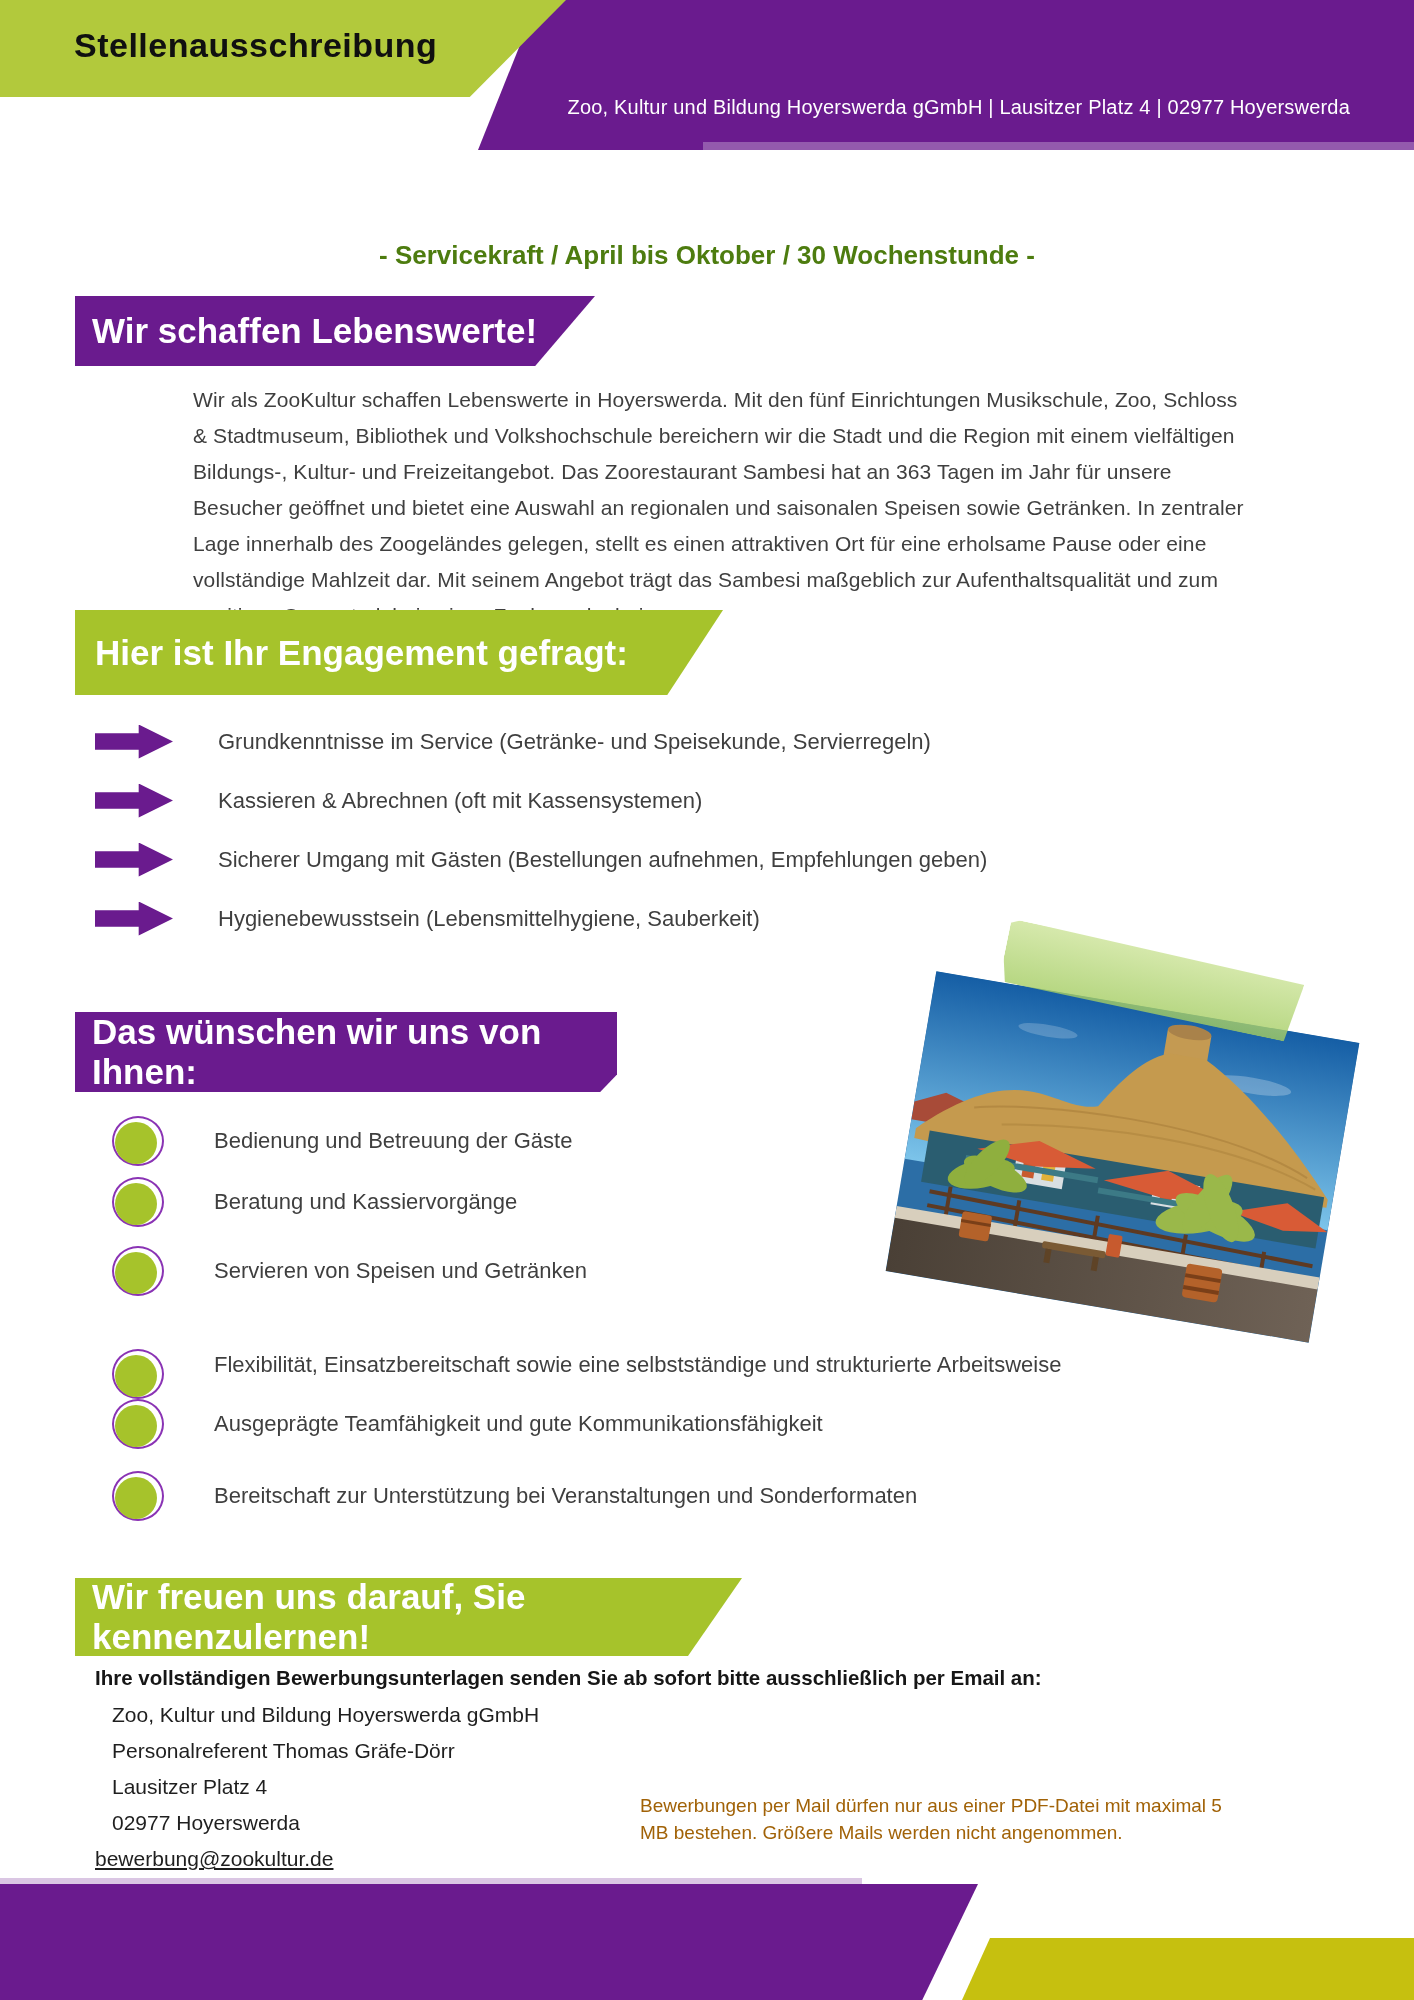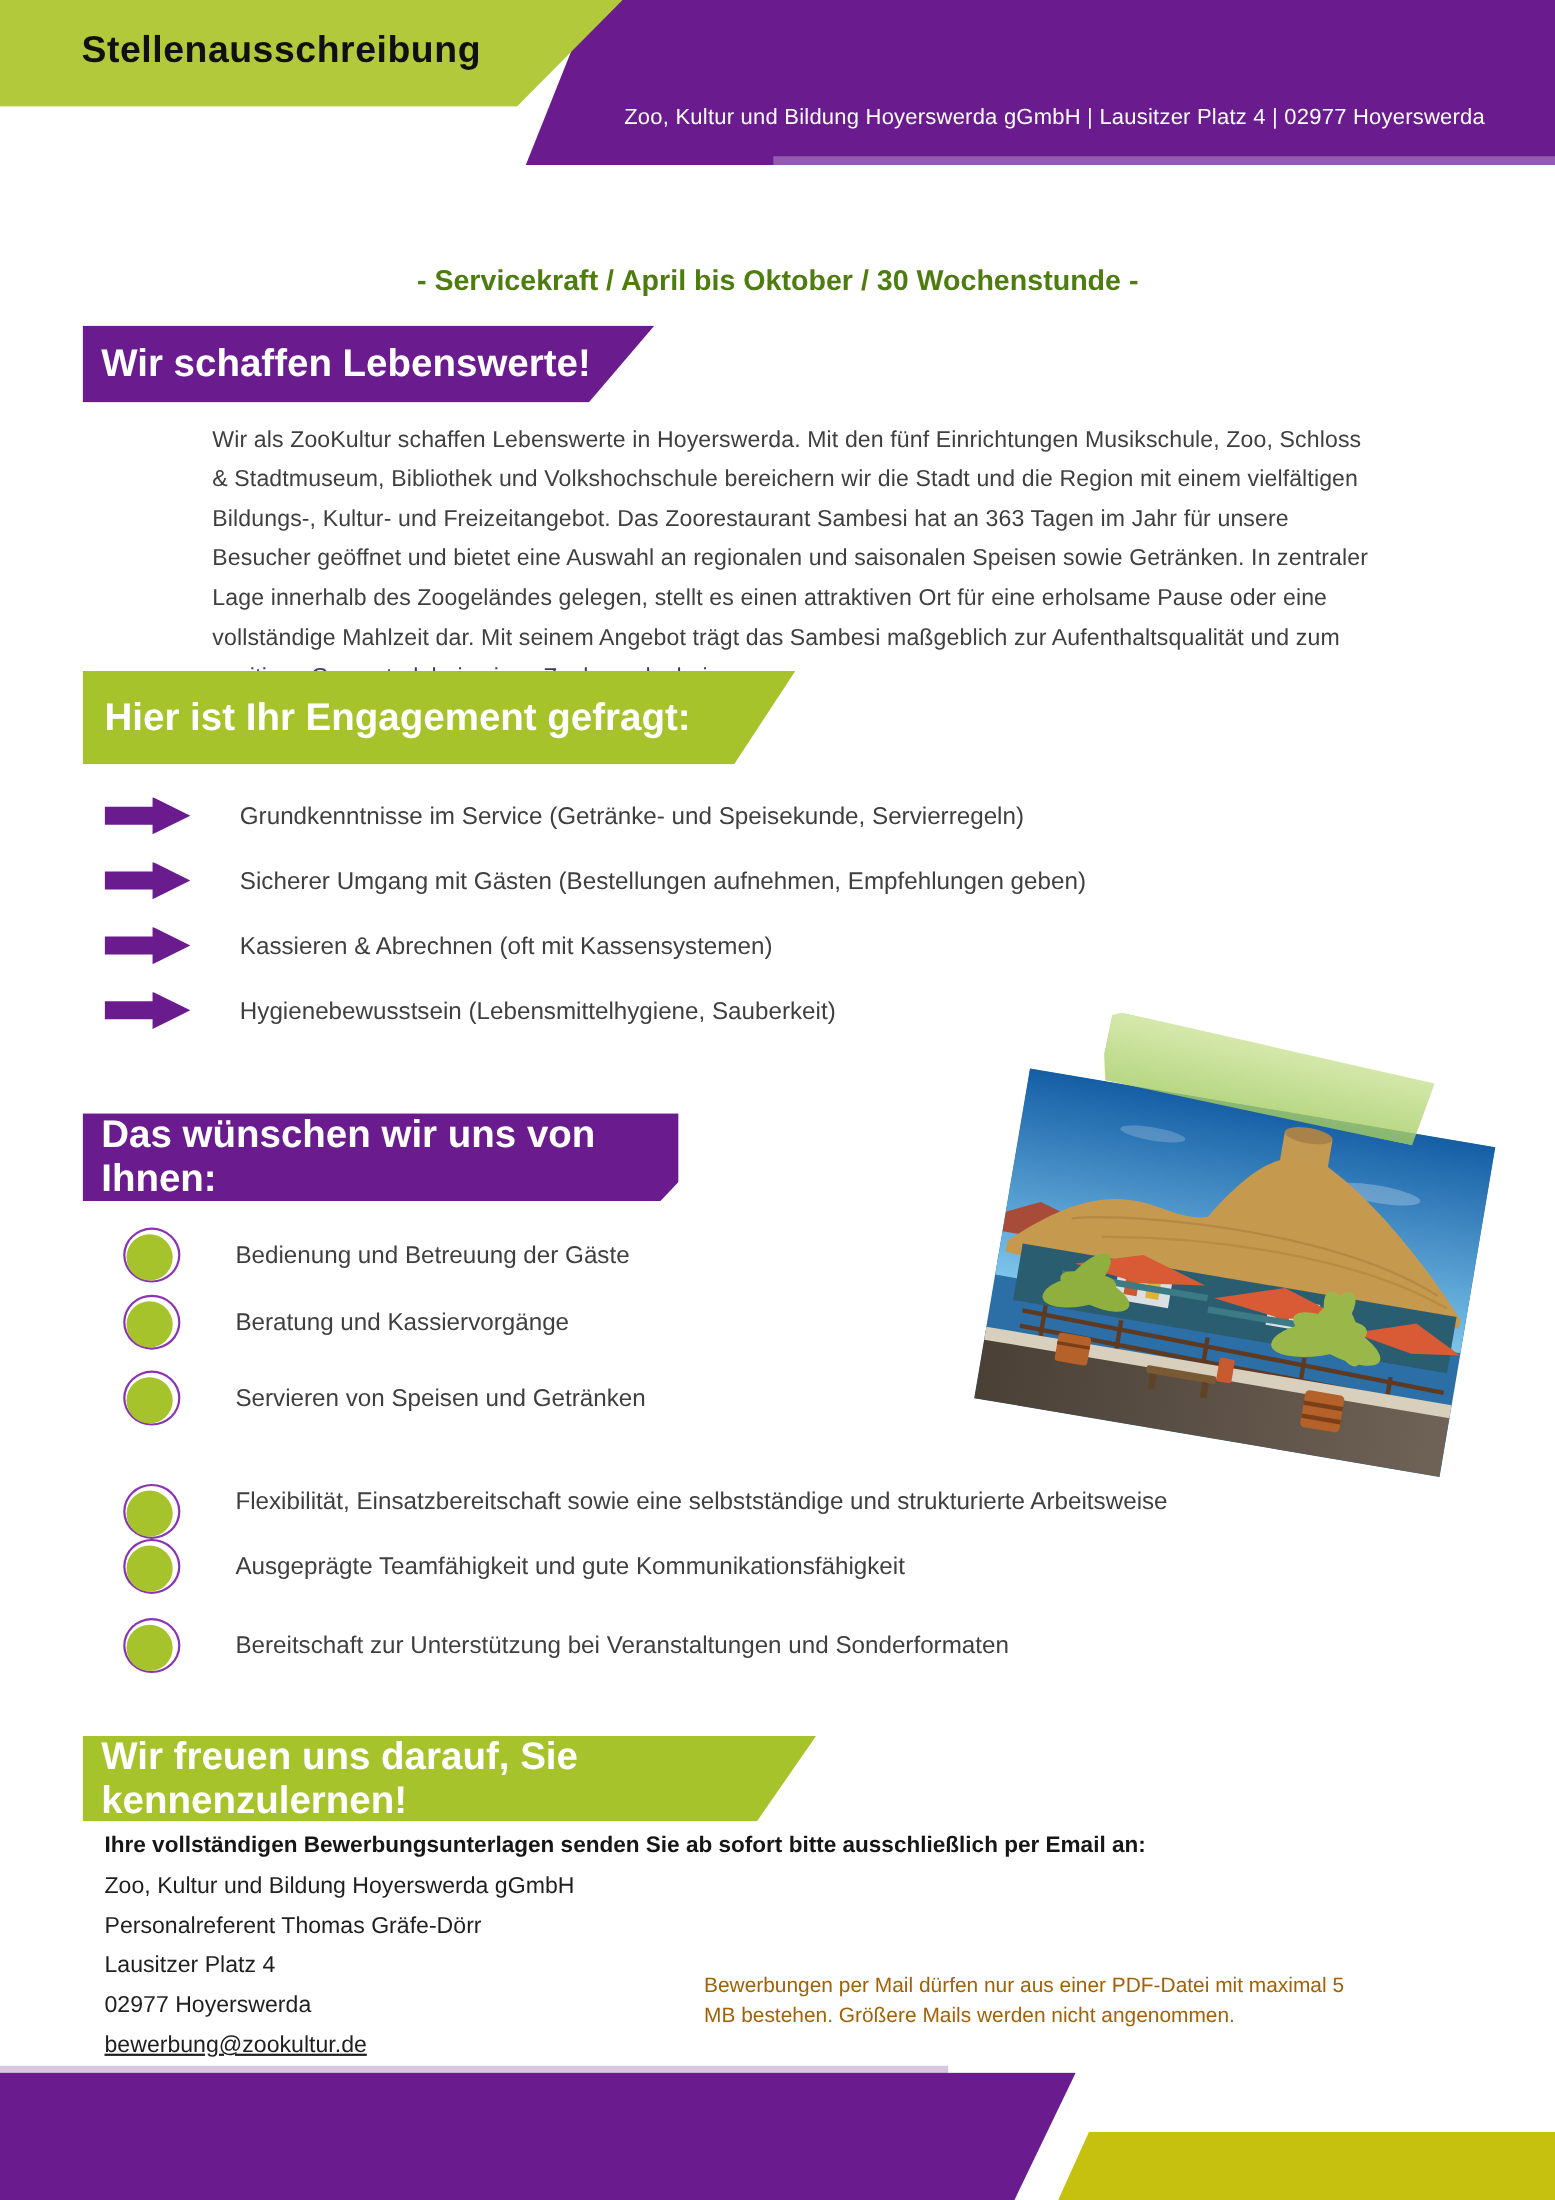--- a/index.html
+++ b/index.html
@@ -67,21 +67,21 @@
   }
   .tape{
     position:absolute;left:1002px;top:948px;width:300px;height:66px;
     transform:rotate(11.5deg);
     background:linear-gradient(rgba(207,229,158,.85),rgba(163,204,97,.8));
     clip-path:polygon(0 6%,3% 0,100% 10%,97% 100%,2% 96%,0 60%);
   }
   
   .contact{position:absolute;left:95px;top:1666px;}
   .contact .lead{font-size:20.5px;font-weight:bold;color:#161616;margin-bottom:13px;}
-  .contact .line{font-size:21px;color:#1f1f1f;margin-bottom:12px;}
+  .contact .line{font-size:21px;color:#1f1f1f;margin-bottom:12px;margin-left:17px;}
   .contact a{color:#1f1f1f;text-decoration:underline;font-size:21px;}
   .mail-note{
     position:absolute;left:640px;top:1792px;width:590px;
     font-size:19px;line-height:27px;color:#a16207;
   }
   
   .ftr-shine{position:absolute;left:0;top:1878px;width:862px;height:8px;background:rgba(106,27,142,.25);}
   .ftr-purple{
     position:absolute;left:0;top:1884px;width:978px;height:116px;background:#6a1b8e;
     clip-path:polygon(0 0,100% 0,94.3% 100%,0 100%);
@@ -110,25 +110,25 @@
   <div class="intro-text">Wir als ZooKultur schaffen Lebenswerte in Hoyerswerda. Mit den fünf Einrichtungen Musikschule, Zoo, Schloss &amp; Stadtmuseum, Bibliothek und Volkshochschule bereichern wir die Stadt und die Region mit einem vielfältigen Bildungs-, Kultur- und Freizeitangebot. Das Zoorestaurant Sambesi hat an 363 Tagen im Jahr für unsere Besucher geöffnet und bietet eine Auswahl an regionalen und saisonalen Speisen sowie Getränken. In zentraler Lage innerhalb des Zoogeländes gelegen, stellt es einen attraktiven Ort für eine erholsame Pause oder eine vollständige Mahlzeit dar. Mit seinem Angebot trägt das Sambesi maßgeblich zur Aufenthaltsqualität und zum positiven Gesamterlebnis eines Zoobesuchs bei.</div>
 
   <div class="banner green b-engage">Hier ist Ihr Engagement gefragt:</div>
   <div class="arrow-list">
     <div class="arrow-row">
       <div class="arrow-ico"></div>
       <div class="txt">Grundkenntnisse im Service (Getränke- und Speisekunde, Servierregeln)</div>
     </div>
     <div class="arrow-row">
       <div class="arrow-ico"></div>
+      <div class="txt">Kassieren &amp; Abrechnen (oft mit Kassensystemen)</div>
+    </div>
+    <div class="arrow-row">
+      <div class="arrow-ico"></div>
       <div class="txt">Sicherer Umgang mit Gästen (Bestellungen aufnehmen, Empfehlungen geben)</div>
-    </div>
-    <div class="arrow-row">
-      <div class="arrow-ico"></div>
-      <div class="txt">Kassieren &amp; Abrechnen (oft mit Kassensystemen)</div>
     </div>
     <div class="arrow-row">
       <div class="arrow-ico"></div>
       <div class="txt">Hygienebewusstsein (Lebensmittelhygiene, Sauberkeit)</div>
     </div>
   </div>
 
   <div class="photo">
     <svg width="429" height="304" viewBox="0 0 429 304">
       <defs>

